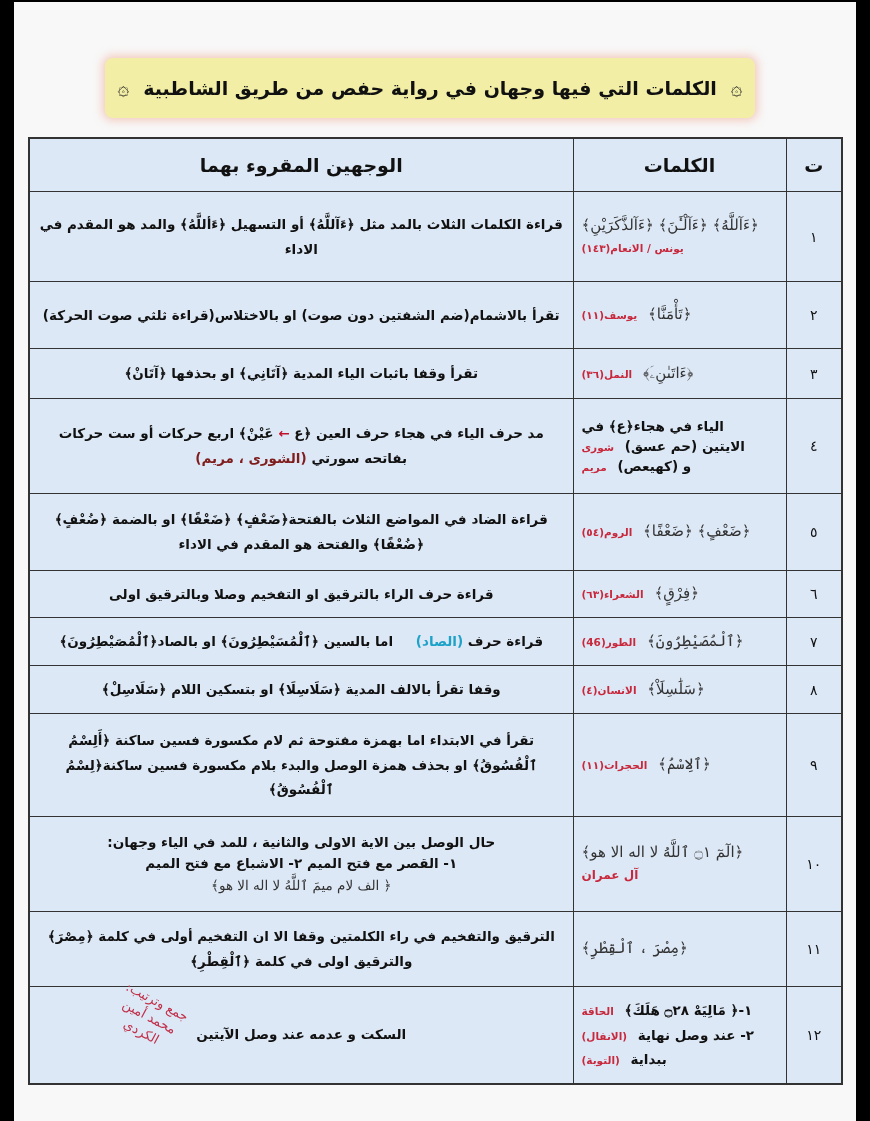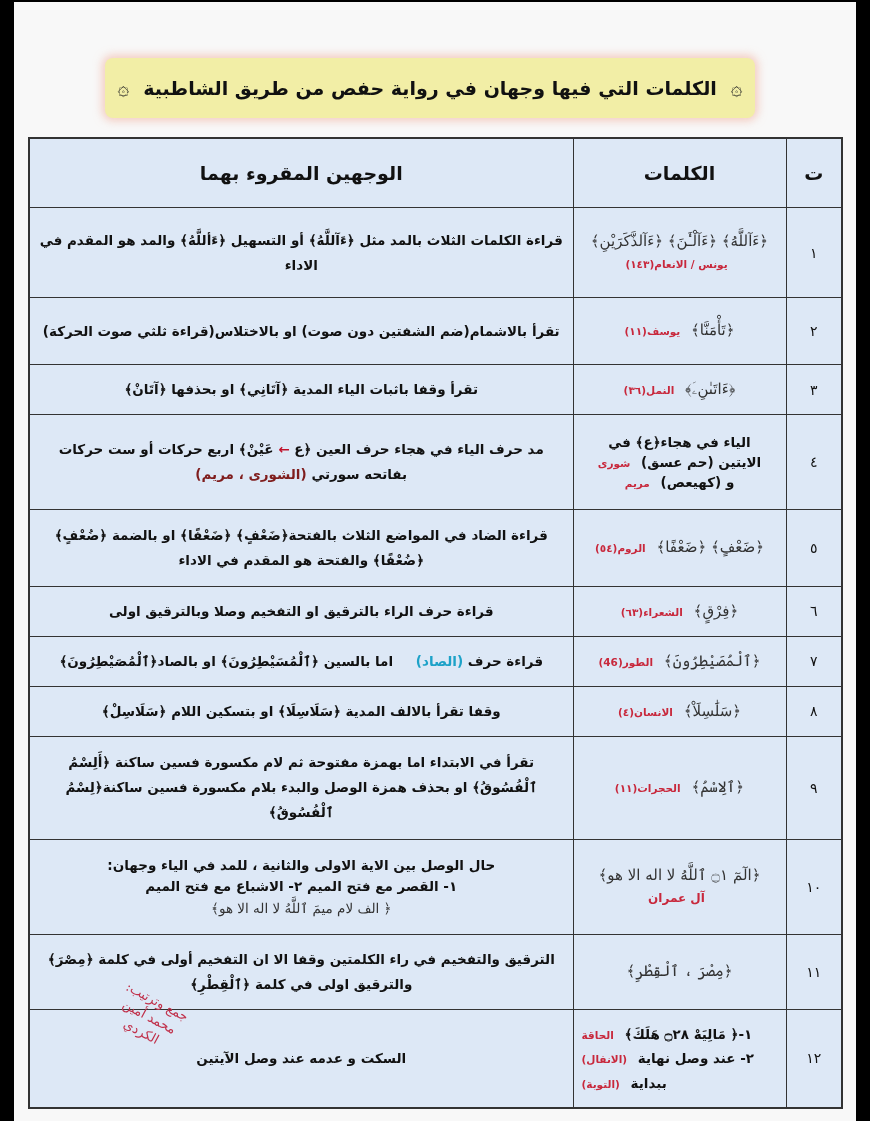--- a/index.html
+++ b/index.html
@@ -20,27 +20,27 @@
   .banner .title {
     font-weight: bold; font-size: 19px; color: #111; direction: rtl;
   }
   .orn { font-size: 20px; color: #222; }
   table.grid {
     position: absolute; left: 14px; top: 135px; width: 815px;
     border-collapse: collapse; background: #dde8f6; direction: rtl;
     border: 2px solid #333;
   }
   table.grid td, table.grid th {
-    border: 1.5px solid #333; padding: 12px 8px; vertical-align: middle;
+    border: 1.5px solid #333; padding: 4px 8px; vertical-align: middle;
     color: #111;
   }
   th { font-weight: bold; font-size: 19px; height: 44px; }
   col.c-num { width: 56px; } col.c-word { width: 213px; } col.c-desc { width: auto; }
   td.num { text-align: center; font-size: 14px; }
-  td.word { text-align: center; font-size: 15px; line-height: 1.45; }
+  td.word { text-align: left; font-size: 15px; line-height: 1.45; }
   td.desc { text-align: center; font-size: 13.5px; font-weight: bold; line-height: 1.85; }
   .ref { color: #c8283c; font-weight: bold; font-size: 10.5px; margin-right: 6px; }
   .q { font-family: "DejaVu Serif", serif; font-weight: normal; color: #333; }
   .red { color: #7f1d1d; }
   .cyan { color: #1da2c8; margin-left: 18px; }
   .arrow { color: #c0102a; font-weight: bold; }
   .sig {
     position: absolute; left: 85px; top: 990px; transform: rotate(28deg);
     color: #c0304a; font-size: 13px; font-family: "DejaVu Serif", serif; line-height: 1.3;
     text-align: center; width: 100px;

